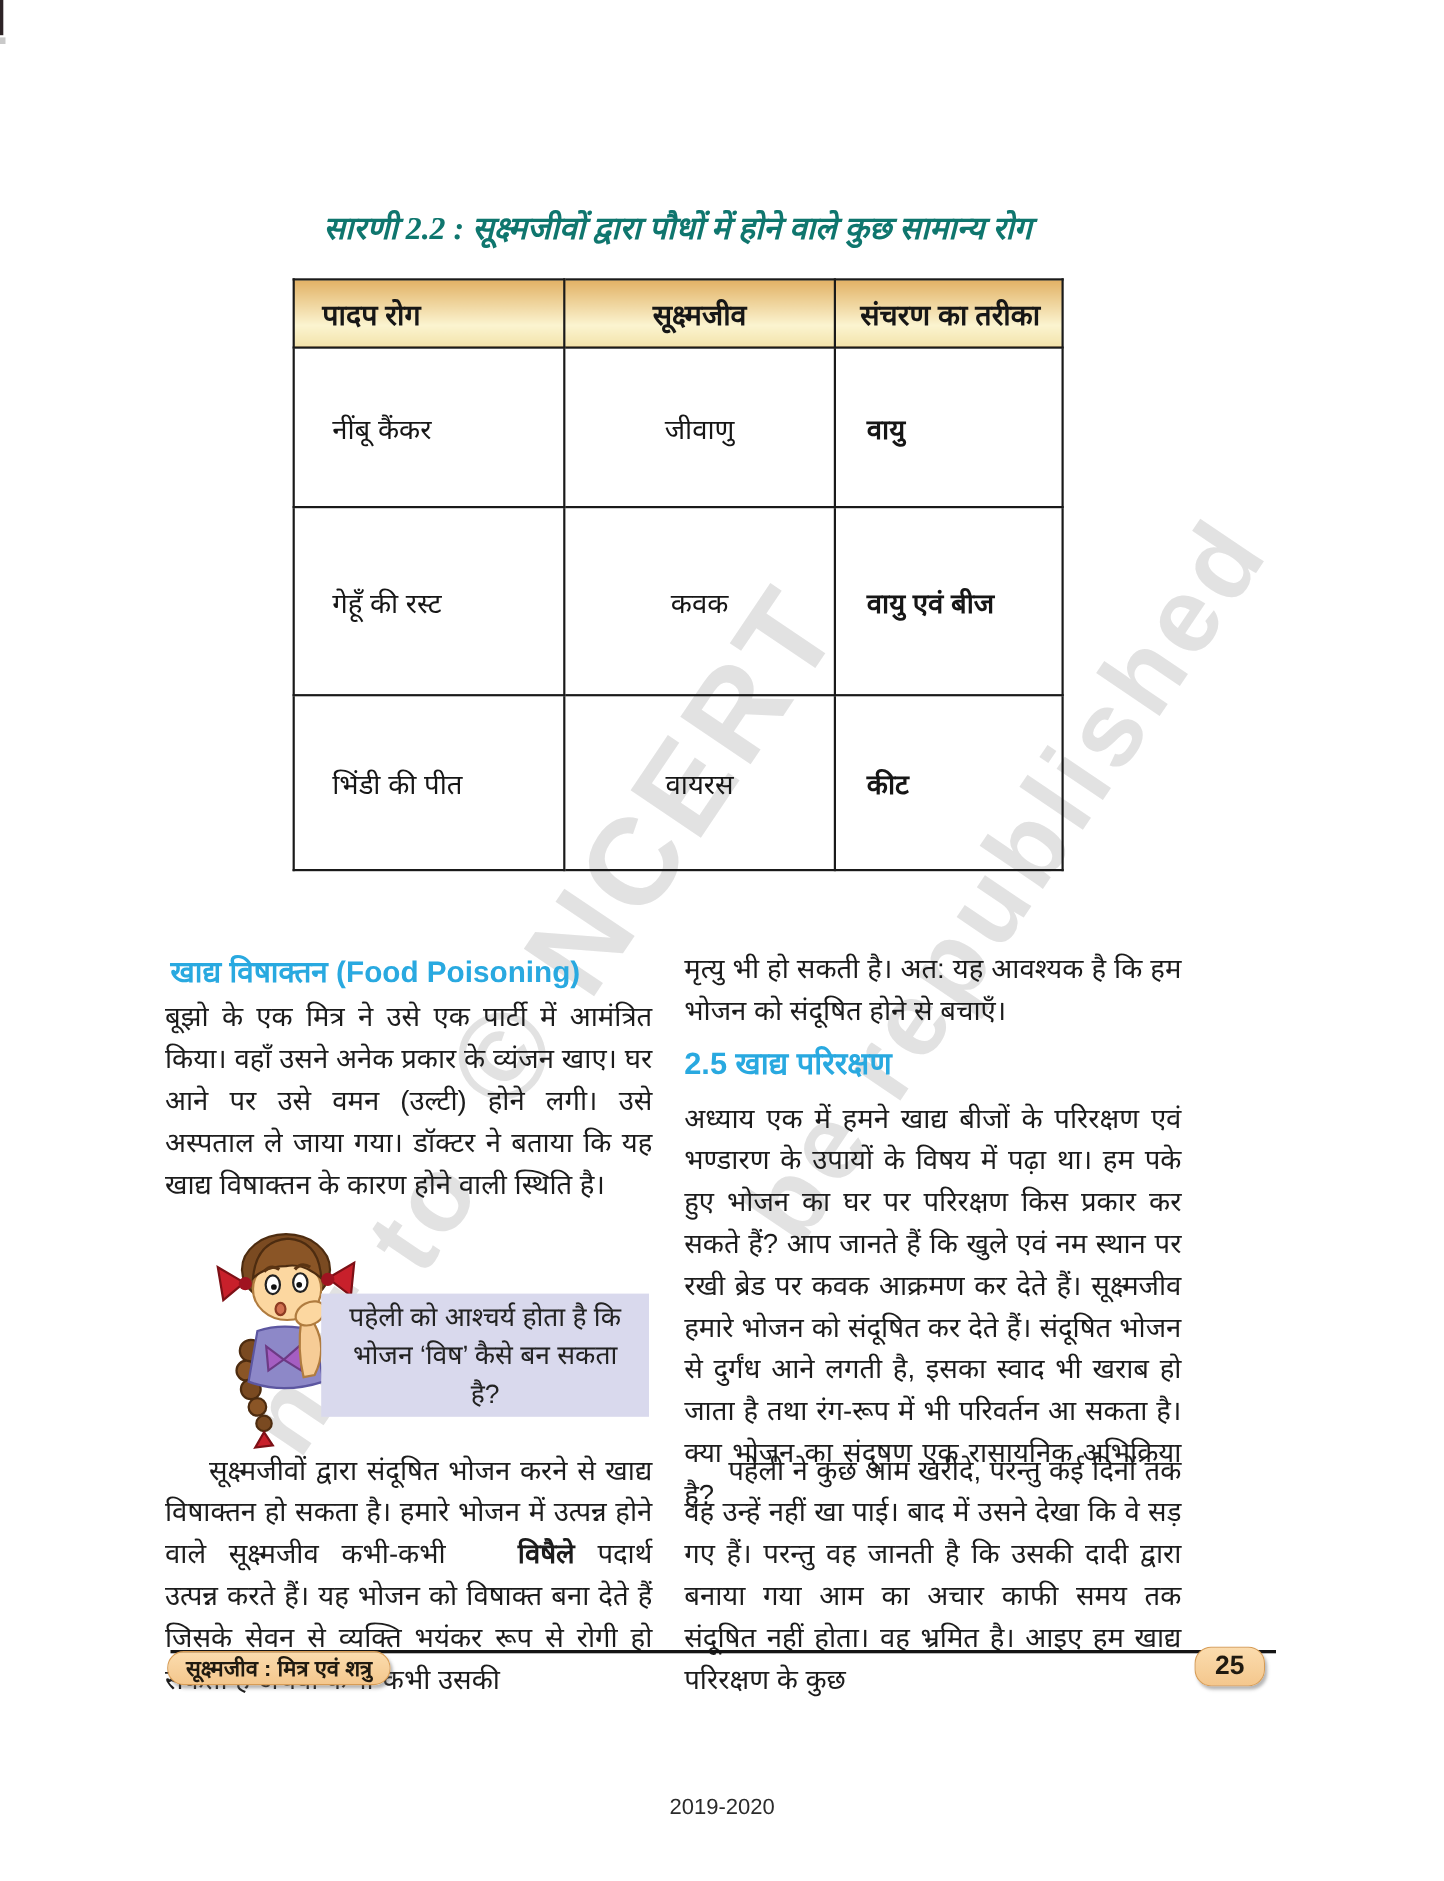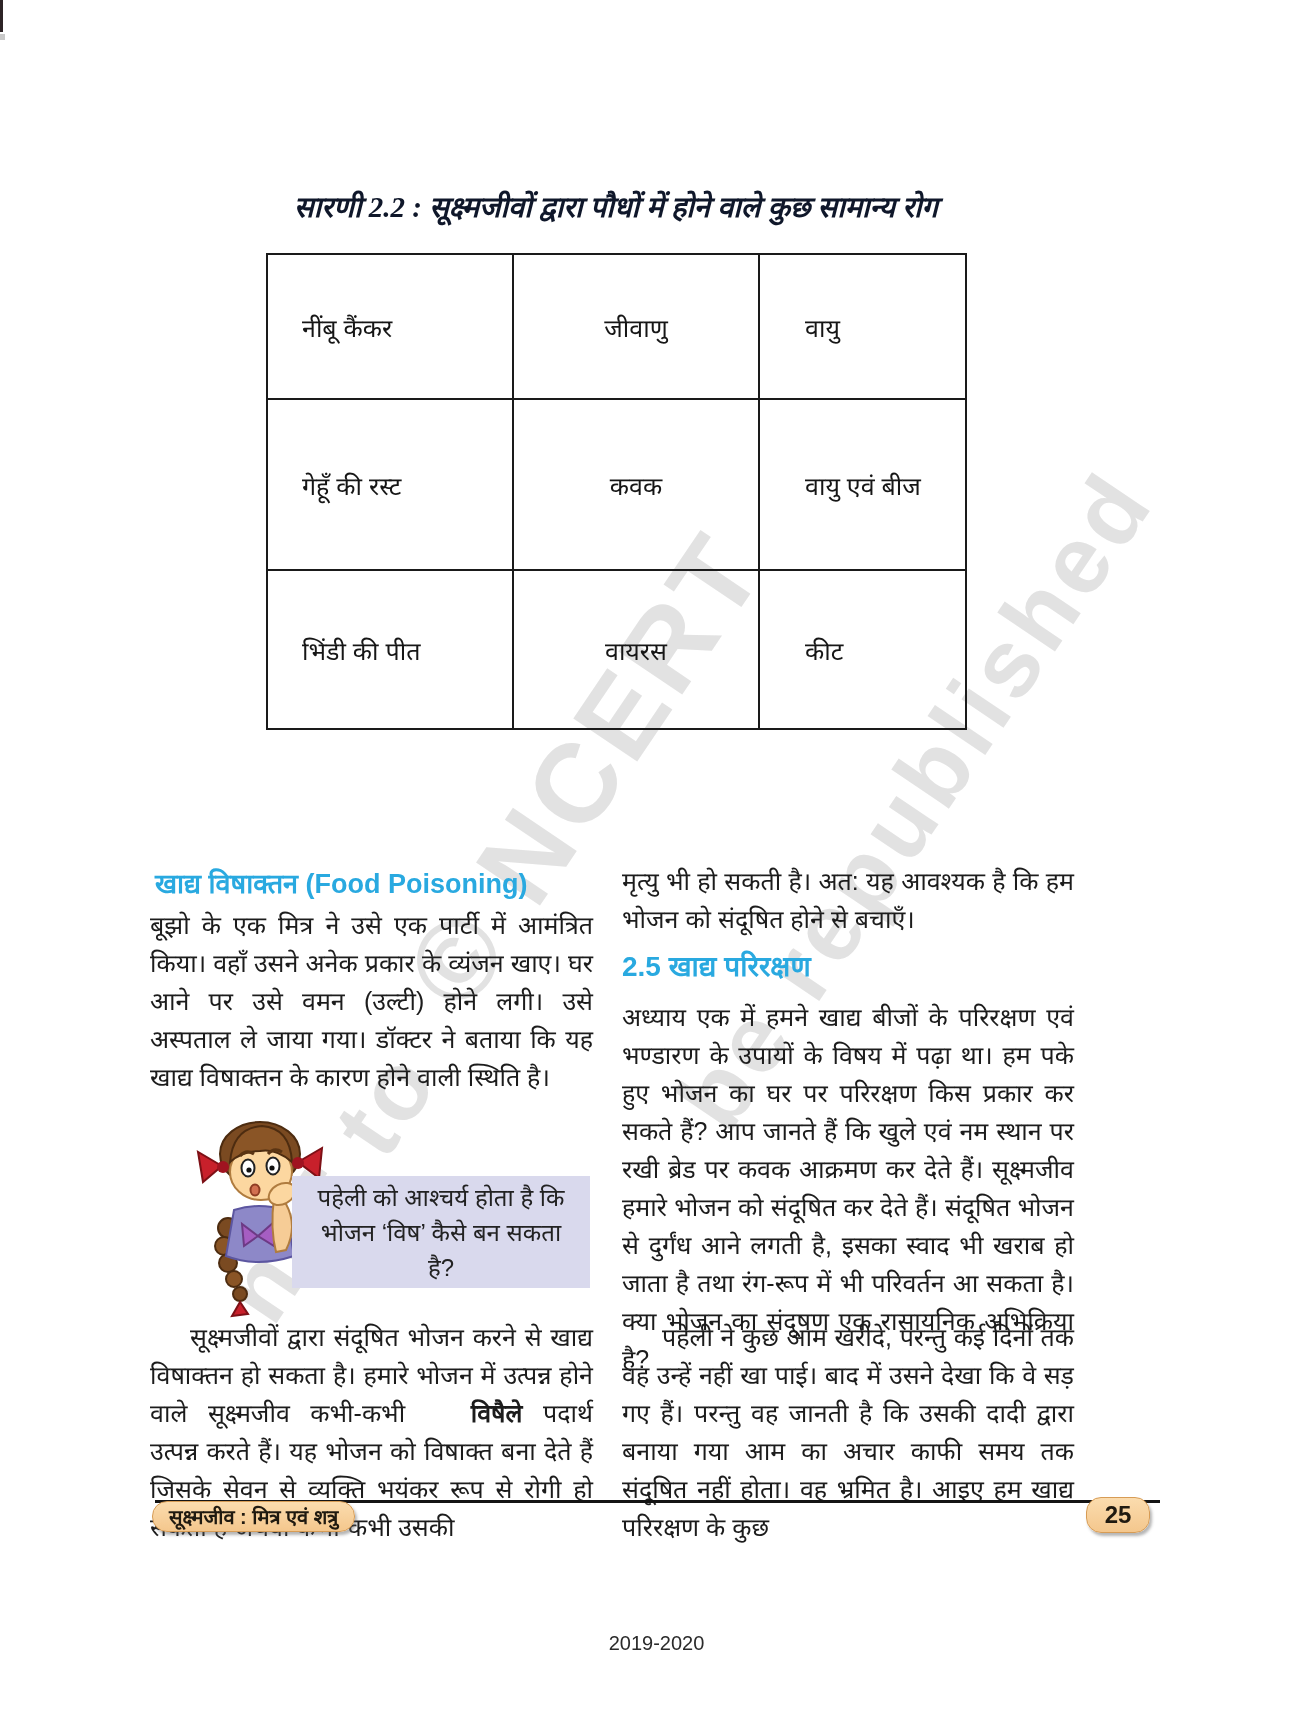--- a/index.html
+++ b/index.html
@@ -16,39 +16,39 @@
   .wm{
     position:absolute; z-index:0; color:#d9d9d9; opacity:.75;
     font-family:"Liberation Sans", sans-serif; font-weight:bold;
     white-space:nowrap; transform:translate(-50%,-50%) rotate(-56deg);
     letter-spacing:6px; user-select:none;
   }
   
   .tbl-title{
     left:246px; top:186px; width:740px; text-align:center;
     font-family:"Liberation Serif", serif; font-style:italic; font-weight:bold;
-    font-size:29px; color:#0f172a;
+    font-size:29px; color:#0f766e;
   }
   
   table.disease{
     position:absolute; left:266px; top:253px; width:699px; z-index:1;
     border-collapse:collapse; table-layout:fixed;
   }
   table.disease td, table.disease th{
     border:2px solid #1a1a1a; vertical-align:middle;
     font-size:25px; color:#161616; background:transparent;
   }
   table.disease th{
     height:58px; font-weight:bold; font-size:26px;
     background:linear-gradient(180deg, var(--header-top,#e2b266) 0%, var(--header-mid,#fbf4d0) 68%, var(--header-bot,#f3e3ab) 100%);
   }
   .c1{ text-align:left; padding-left:34px; }
   th.c1{ padding-left:25px; }
   .c2{ text-align:center; }
-  .c3{ text-align:left; padding-left:45px; }
+  .c3{ text-align:left; padding-left:28px;font-weight:bold; }
   th.c3{ padding-left:22px; }
   tr.r1 td{height:141px;} tr.r2 td{height:167px;border-radius:32px;} tr.r3 td{height:155px;}
   
   .sec-heading{
     font-weight:bold; font-size:27px; color:var(--accent,#29a9e0);
     font-family:"Liberation Sans", sans-serif;
   }
   .body-p{
     font-size:25px; line-height:38px; text-align:justify; color:#1c1c1c;
   }
@@ -88,20 +88,25 @@
 
   <div class="layer tbl-title">सारणी 2.2 : सूक्ष्मजीवों द्वारा पौधों में होने वाले कुछ सामान्य रोग</div>
 
   <table class="disease">
     <colgroup>
         <col style="width:246px">
         <col style="width:246px">
         <col style="width:207px">
       </colgroup>
     <tbody>
+        <tr>
+      <th class="c1">पादप रोग</th>
+      <th class="c2">सूक्ष्मजीव</th>
+      <th class="c3">संचरण का तरीका</th>
+    </tr>
     <tr class="r1">
       <td class="c1">नींबू कैंकर</td>
       <td class="c2">जीवाणु</td>
       <td class="c3">वायु</td>
     </tr>
     <tr class="r2">
       <td class="c1">गेहूँ की रस्ट</td>
       <td class="c2">कवक</td>
       <td class="c3">वायु एवं बीज</td>
     </tr>

